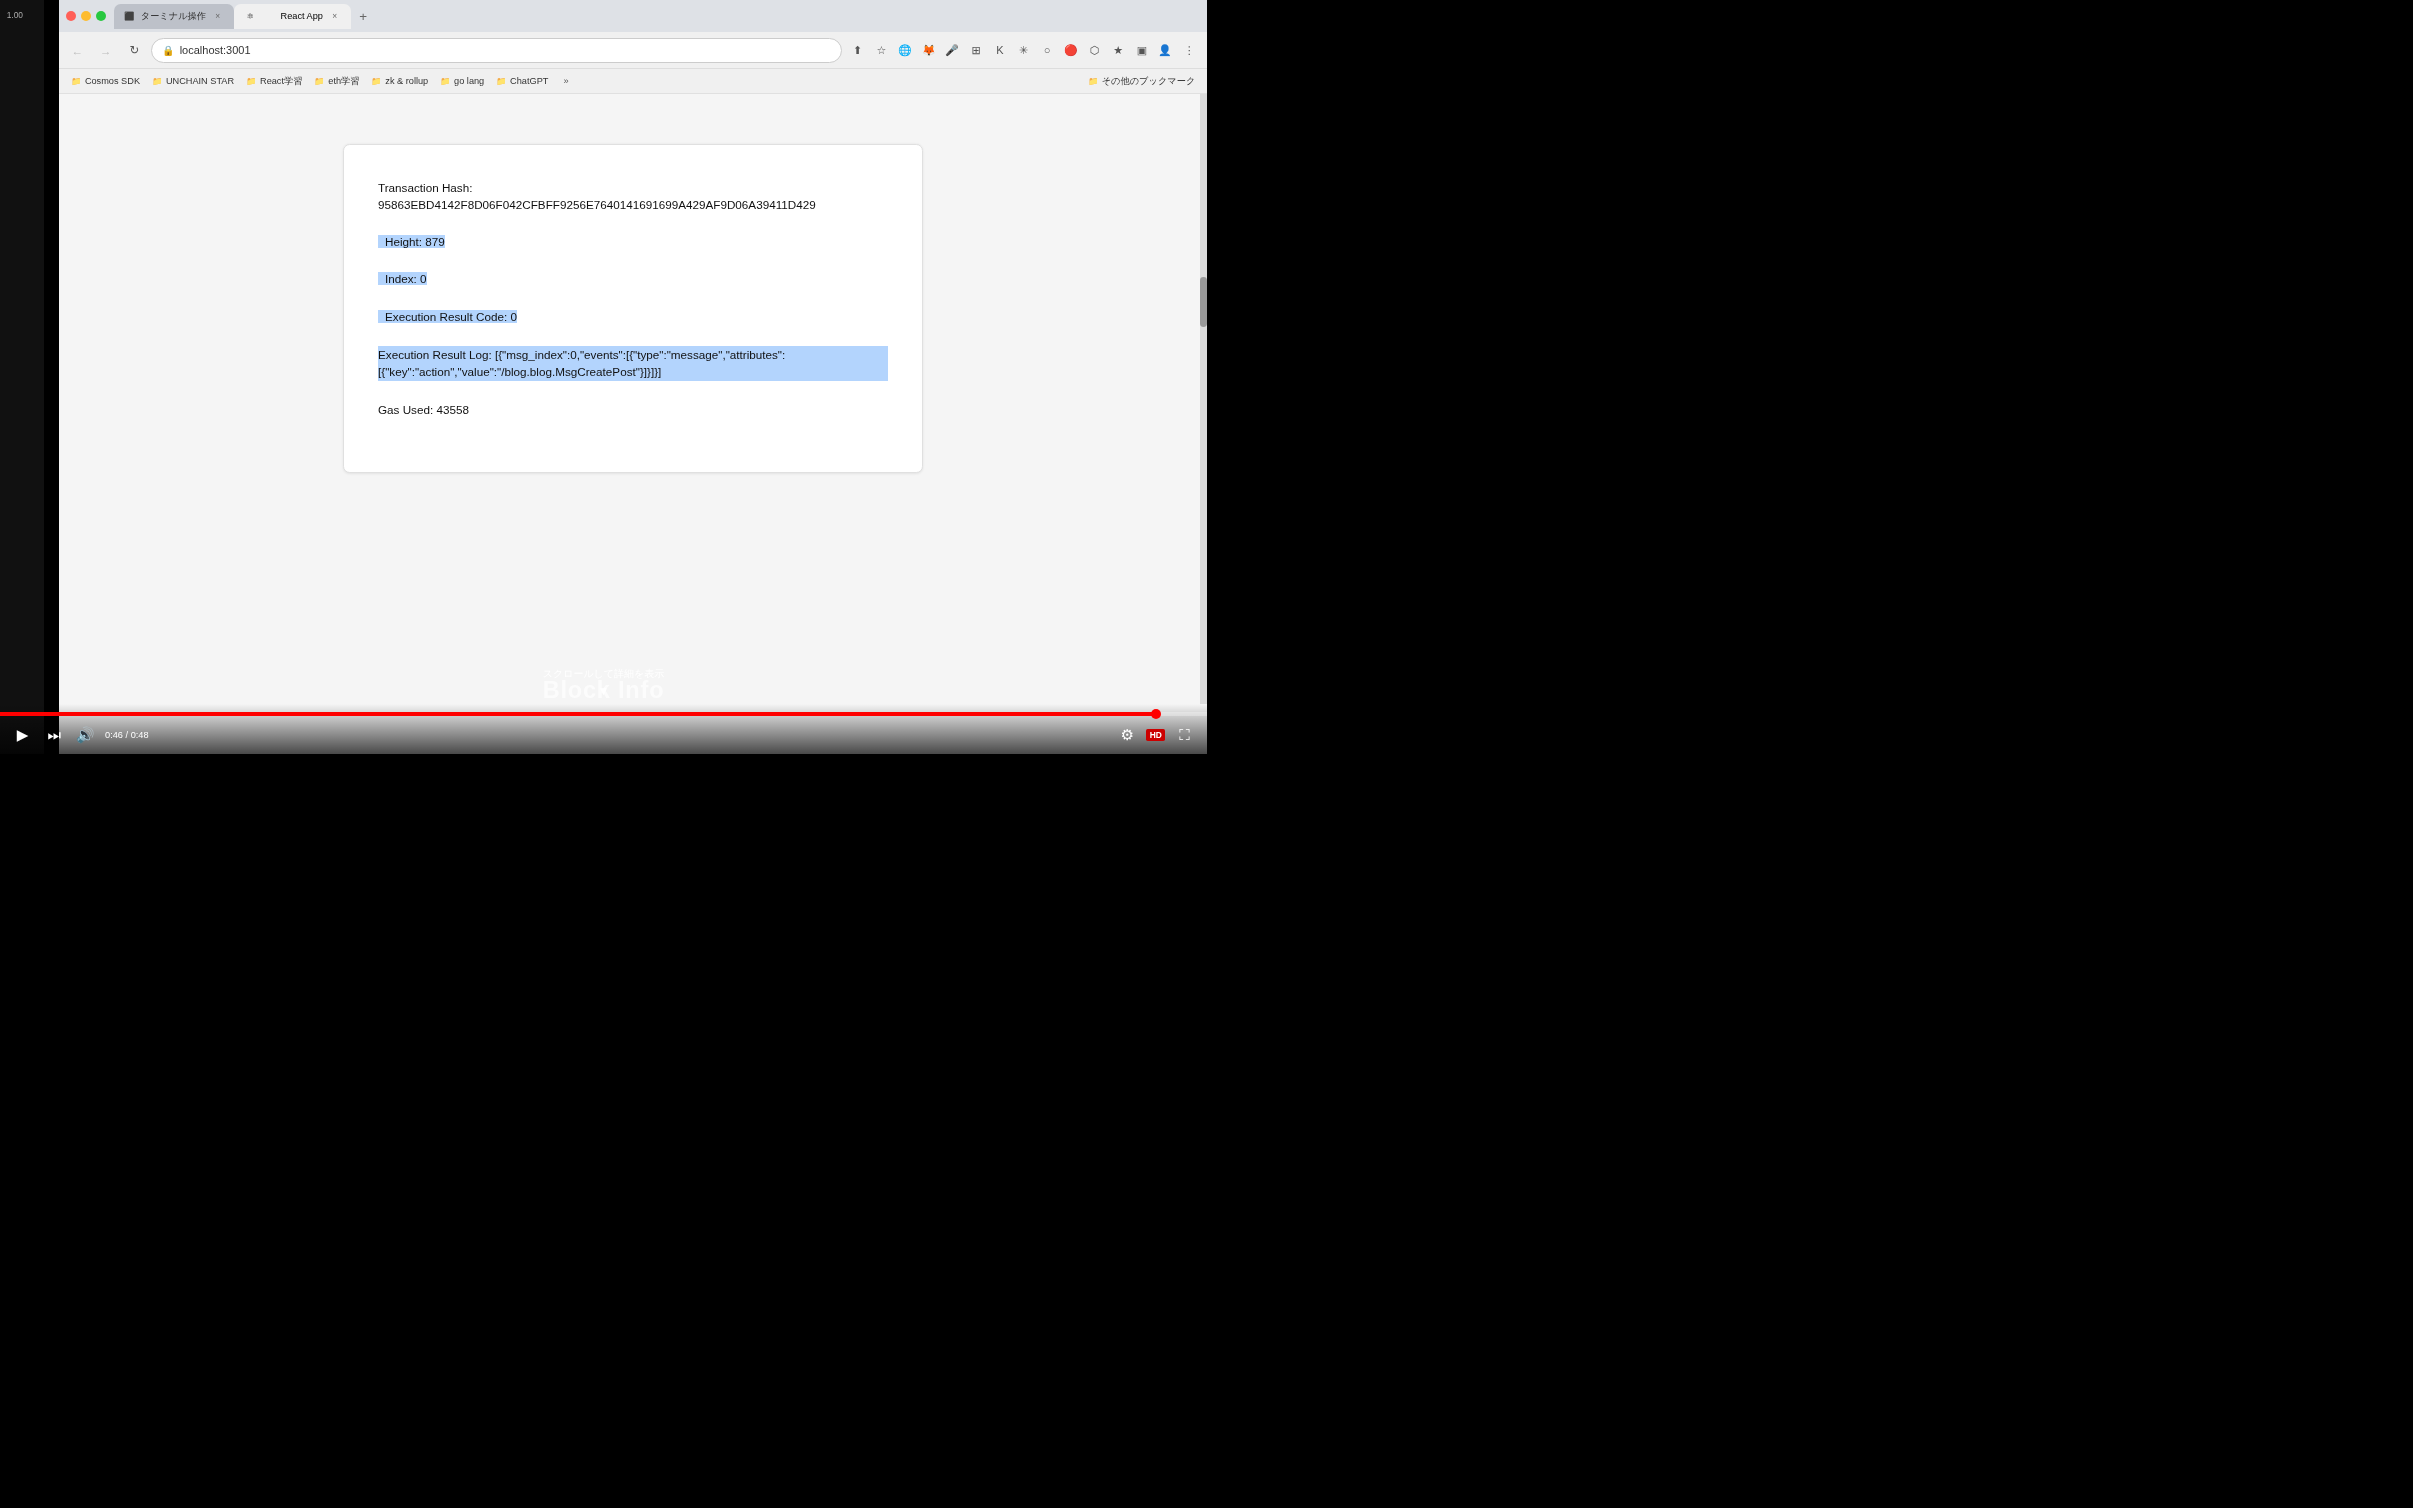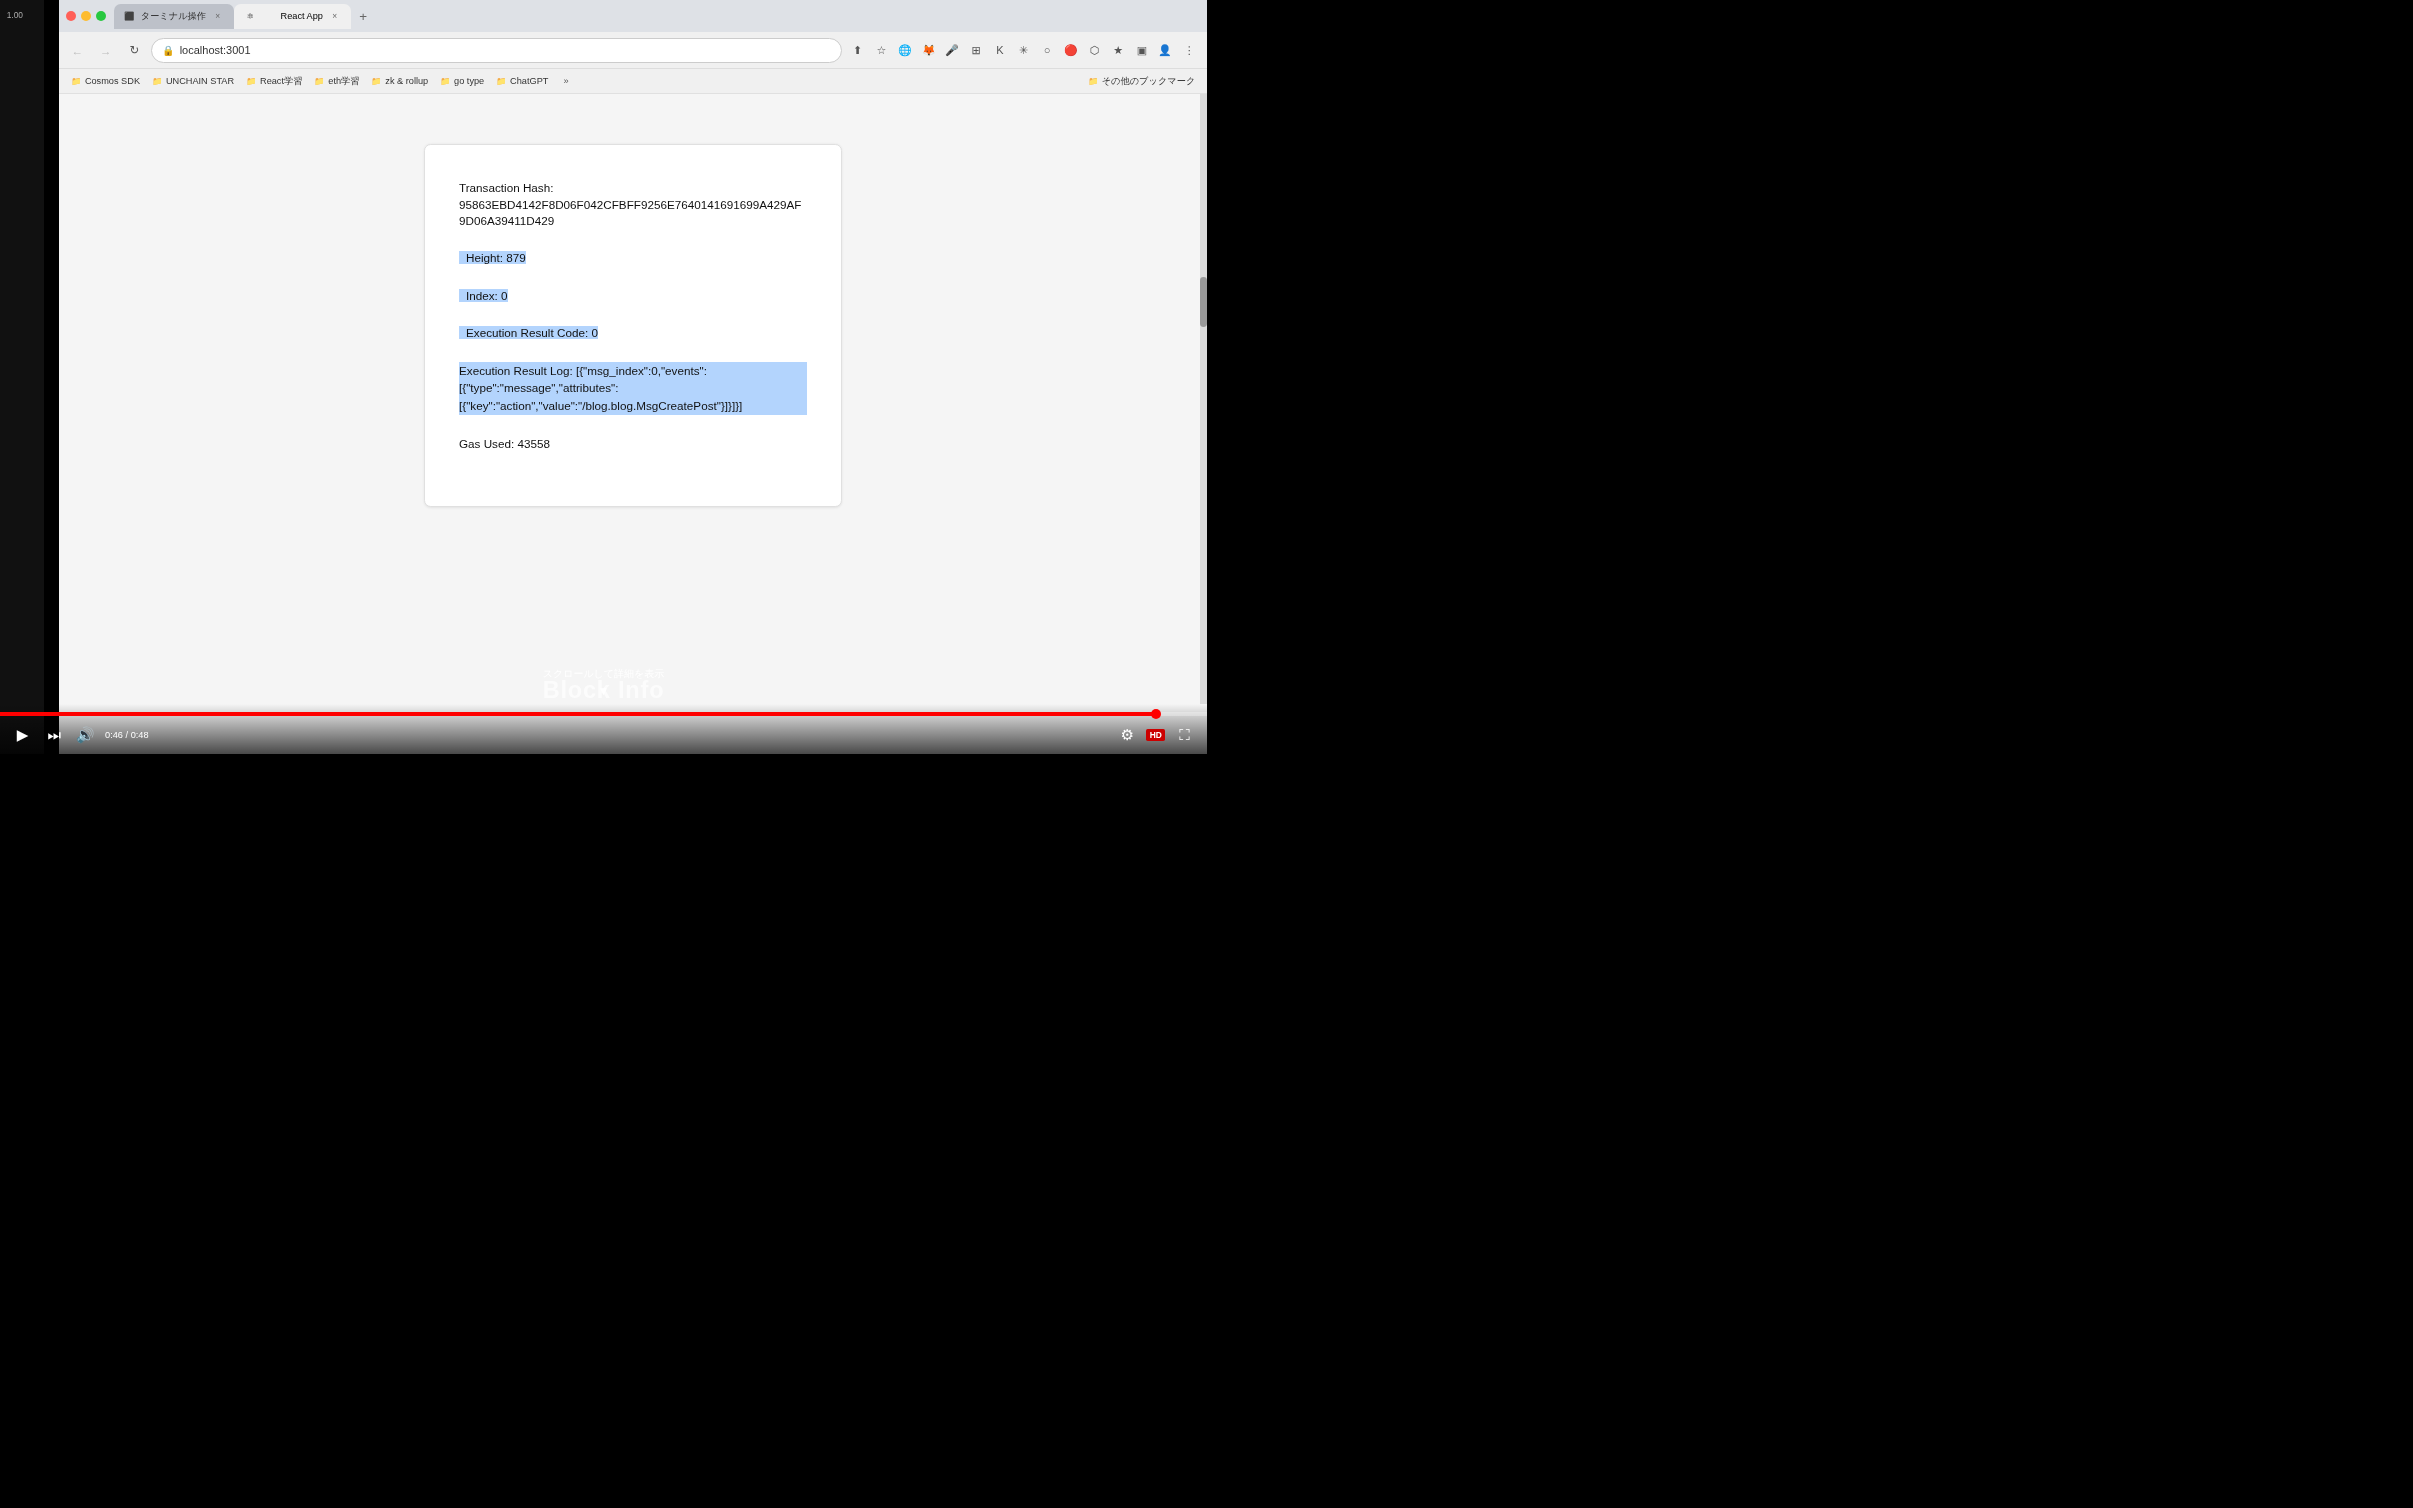--- a/index.html
+++ b/index.html
@@ -225,21 +225,21 @@
       display: flex;
       justify-content: center;
       align-items: flex-start;
     }
 
     .transaction-card {
       background: #fff;
       border: 0.8px solid #e0e0e0;
       border-radius: 6.7px;
       padding: 34px 34px;
-      width: 418px;
+      width: 580px;
       box-shadow: 0 0.8px 2.5px rgba(0,0,0,0.08);
     }
 
     .tx-row {
       margin-bottom: 20px;
     }
 
     .tx-label {
       font-size: 11.7px;
       color: #111;
@@ -494,21 +494,21 @@
     <div class="bookmark-item">
       <span class="bookmark-icon">📁</span>
       <span>eth学習</span>
     </div>
     <div class="bookmark-item">
       <span class="bookmark-icon">📁</span>
       <span>zk &amp; rollup</span>
     </div>
     <div class="bookmark-item">
       <span class="bookmark-icon">📁</span>
-      <span>go type</span>
+      <span>go lang</span>
     </div>
     <div class="bookmark-item">
       <span class="bookmark-icon">📁</span>
       <span>ChatGPT</span>
     </div>
     <span class="bookmarks-more">»</span>
     <div class="bookmarks-right">
       <div class="bookmark-item">
         <span class="bookmark-icon">📁</span>
         <span>その他のブックマーク</span>

